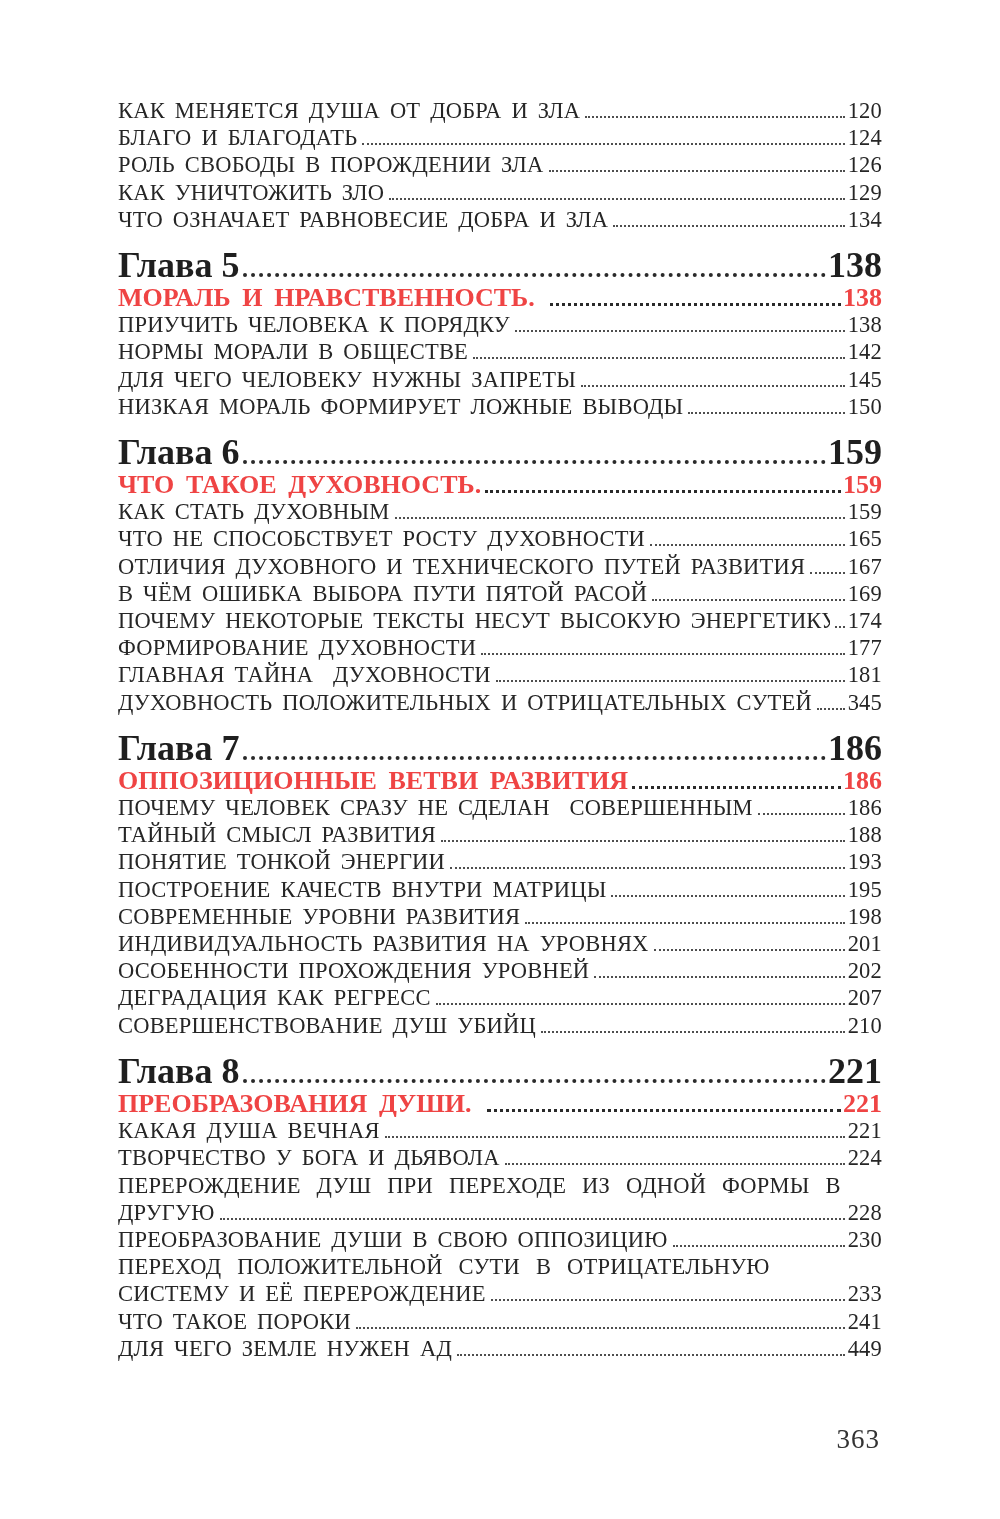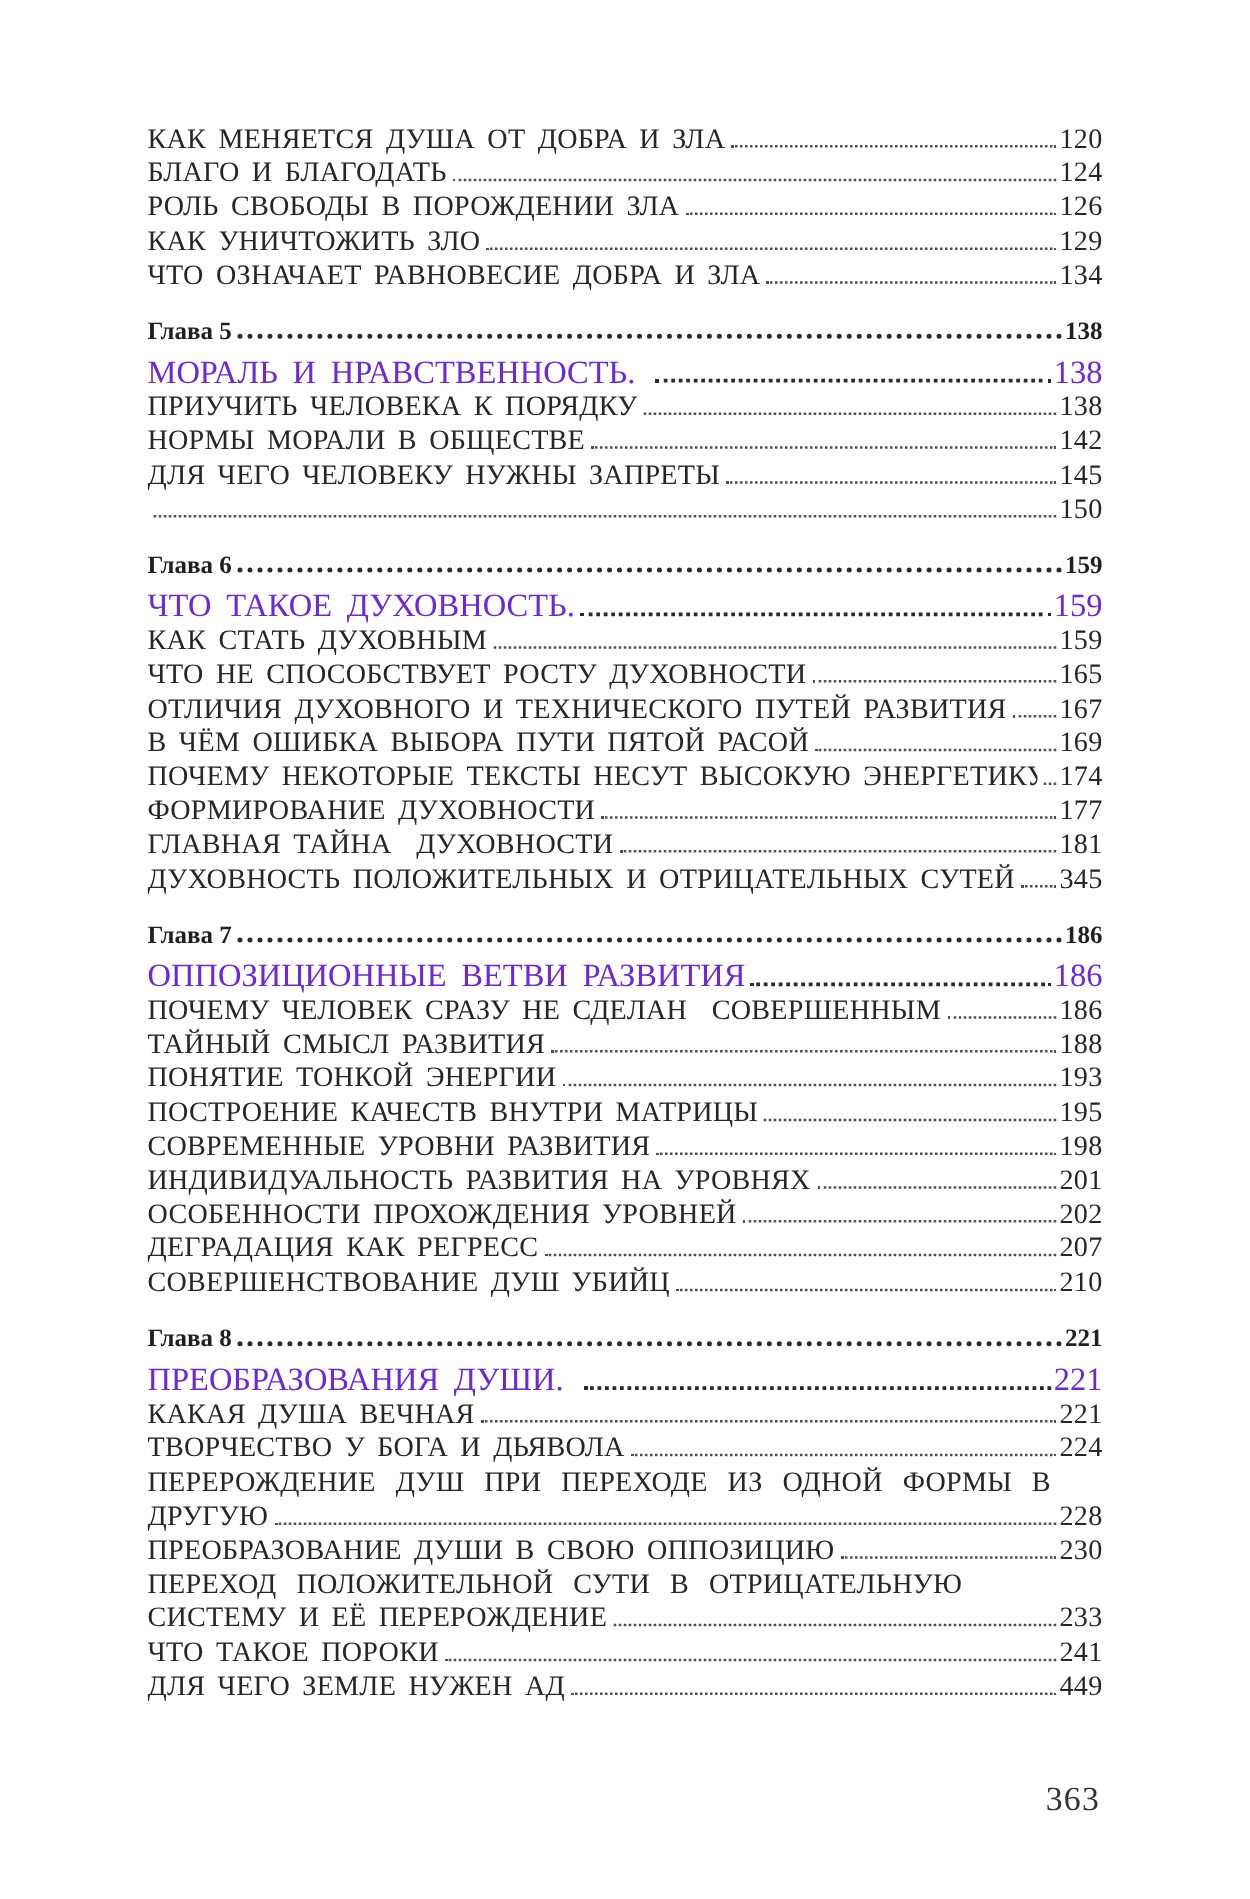--- a/index.html
+++ b/index.html
@@ -47,37 +47,37 @@
     font-size: 22.5px;
     line-height: 27.2px;
     word-spacing: 0.18em;
     letter-spacing: 0.2px;
   }
   
   .entry-row .t.fill { word-spacing: 0.45em; }
 
   
   .chapter-row {
-    font-size: 20px;
+    font-size: 36px;
     line-height: 38px;
     font-weight: 700;
     color: #1f1f1f;
   }
   .chapter-row .leader {
     border-bottom: 4px dotted #2a2a2a;
     margin: 0 2px 3px 4px;
   }
 
   
   .title-row {
     font-size: 26px;
     line-height: 27.2px;
-    font-weight: 400;
+    font-weight: 700;
     word-spacing: 0.2em;
-    color: #6d28d9;
+    color: #ef4444;
   }
   .title-row .leader {
     border-bottom: 3.5px dotted #2a2a2a;
     margin: 0 2px 2px 4px;
   }
 
   .folio {
     position: absolute;
     top: 1424px;
     right: 120px;
@@ -138,20 +138,21 @@
           <span class="t">НОРМЫ МОРАЛИ В ОБЩЕСТВЕ</span>
           <span class="leader"></span>
           <span class="pg">142</span>
         </div>
         <div class="row entry-row">
           <span class="t">ДЛЯ ЧЕГО ЧЕЛОВЕКУ НУЖНЫ ЗАПРЕТЫ</span>
           <span class="leader"></span>
           <span class="pg">145</span>
         </div>
         <div class="row entry-row">
+          <span class="t">НИЗКАЯ МОРАЛЬ ФОРМИРУЕТ ЛОЖНЫЕ ВЫВОДЫ</span>
           <span class="leader"></span>
           <span class="pg">150</span>
         </div>
       </section>
       <section class="toc-section">
         <div class="row chapter-row">
           <span class="t">Глава 6</span>
           <span class="leader"></span>
           <span class="pg">159</span>
         </div>

